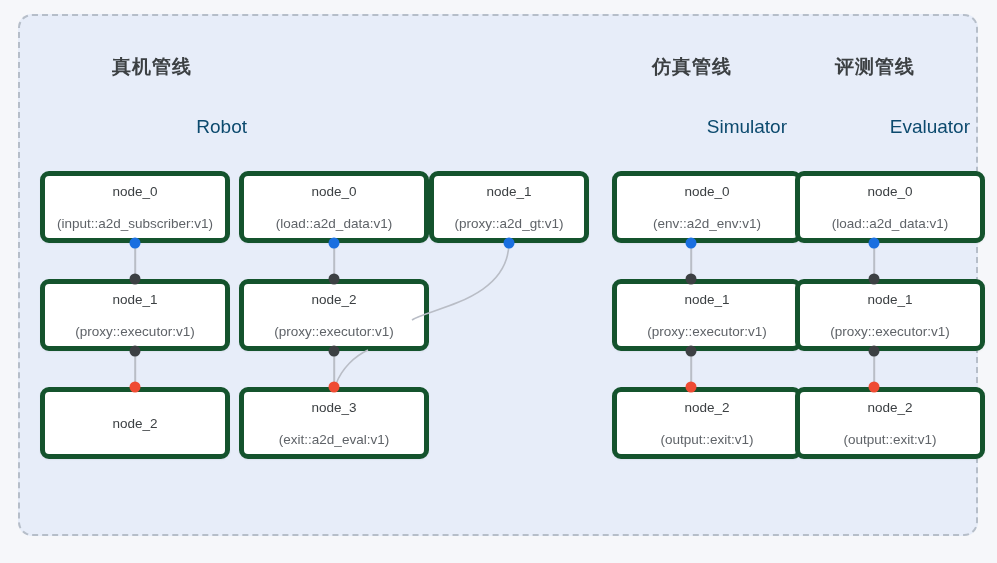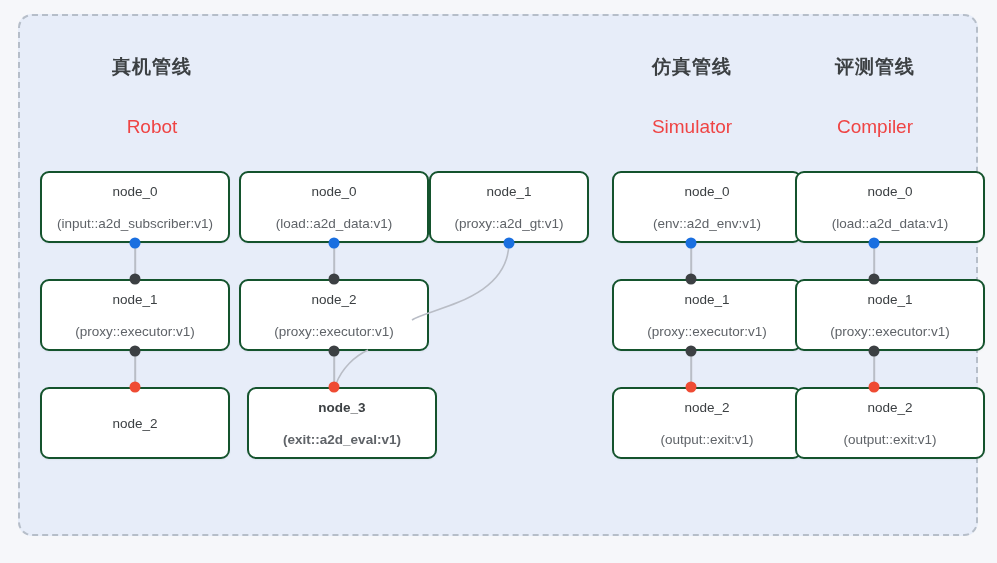--- a/index.html
+++ b/index.html
@@ -45,36 +45,36 @@
     text-align: center;
     font-size: 19px;
     font-weight: bold;
     color: #3c4043;
     letter-spacing: 1px;
     height: 24px;
     line-height: 24px;
   }
 
   .col-title-en {
-    text-align: center;
+    text-align: right;
     font-size: 19px;
-    color: #ef4444;
+    color: #0c4a6e;
     height: 24px;
     line-height: 24px;
     margin-top: 36px;
   }
 
   
   .node {
     position: absolute;
     width: 190px;
     height: 72px;
     box-sizing: border-box;
     background: #ffffff;
-    border: 2px solid #14532d;
+    border: 5px solid #14532d;
     border-radius: 9px;
     box-shadow: 0 1px 2px rgba(60,64,67,0.06);
     display: flex;
     flex-direction: column;
     align-items: center;
     justify-content: center;
   }
   .node-name {
     font-size: 13.5px;
     color: #3c4043;
@@ -159,21 +159,21 @@
     <div class="node-type">(load::a2d_data:v1)</div>
   </div>
   <div class="node" style="left:429px; top:171px; width:160px; left:429px;">
     <div class="node-name">node_1</div>
     <div class="node-type">(proxy::a2d_gt:v1)</div>
   </div>
   <div class="node" style="left:239px; top:279px;">
     <div class="node-name">node_2</div>
     <div class="node-type">(proxy::executor:v1)</div>
   </div>
-  <div class="node" style="left:247px; top:387px;font-weight:bold;">
+  <div class="node" style="left:239px; top:387px;">
     <div class="node-name">node_3</div>
     <div class="node-type">(exit::a2d_eval:v1)</div>
   </div>
   <div class="edge-v" style="left:334px; top:243px; height:36px;"></div>
   <div class="edge-v" style="left:334px; top:351px; height:36px;"></div>
   <div class="port blue" style="left:334px; top:243px;"></div>
   <div class="port blue" style="left:509px; top:243px;"></div>
   <div class="port dark" style="left:334px; top:279px;"></div>
   <div class="port dark" style="left:334px; top:351px;"></div>
   <div class="port red" style="left:334px; top:387px;"></div>
@@ -197,21 +197,21 @@
   </div>
   <div class="edge-v" style="left:691px; top:243px; height:36px;"></div>
   <div class="edge-v" style="left:691px; top:351px; height:36px;"></div>
   <div class="port blue" style="left:691px; top:243px;"></div>
   <div class="port dark" style="left:691px; top:279px;"></div>
   <div class="port dark" style="left:691px; top:351px;"></div>
   <div class="port red" style="left:691px; top:387px;"></div>
 
   <div class="column" style="left:780px; top:55px;">
     <div class="col-title-cn">评测管线</div>
-    <div class="col-title-en">Compiler</div>
+    <div class="col-title-en">Evaluator</div>
   </div>
 
   <div class="node" style="left:795px; top:171px;">
     <div class="node-name">node_0</div>
     <div class="node-type">(load::a2d_data:v1)</div>
   </div>
   <div class="node" style="left:795px; top:279px;">
     <div class="node-name">node_1</div>
     <div class="node-type">(proxy::executor:v1)</div>
   </div>

